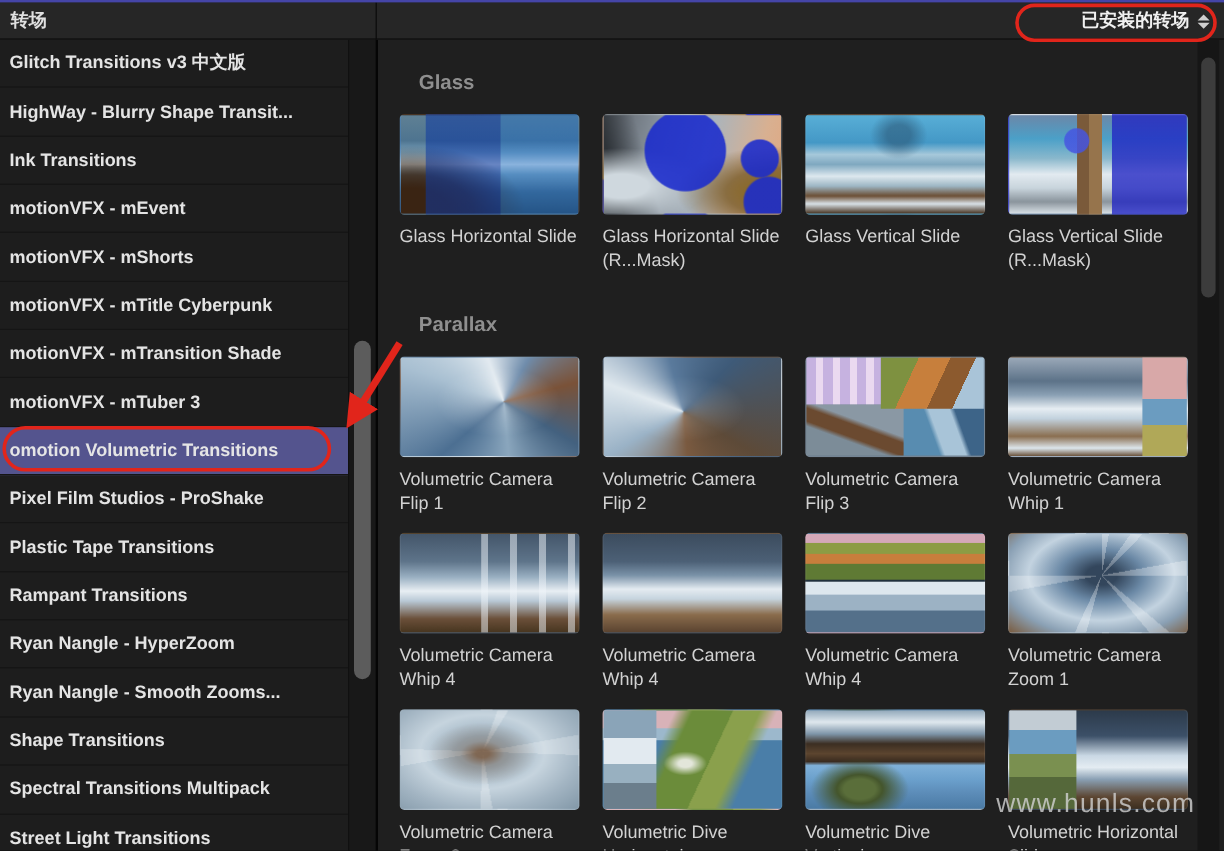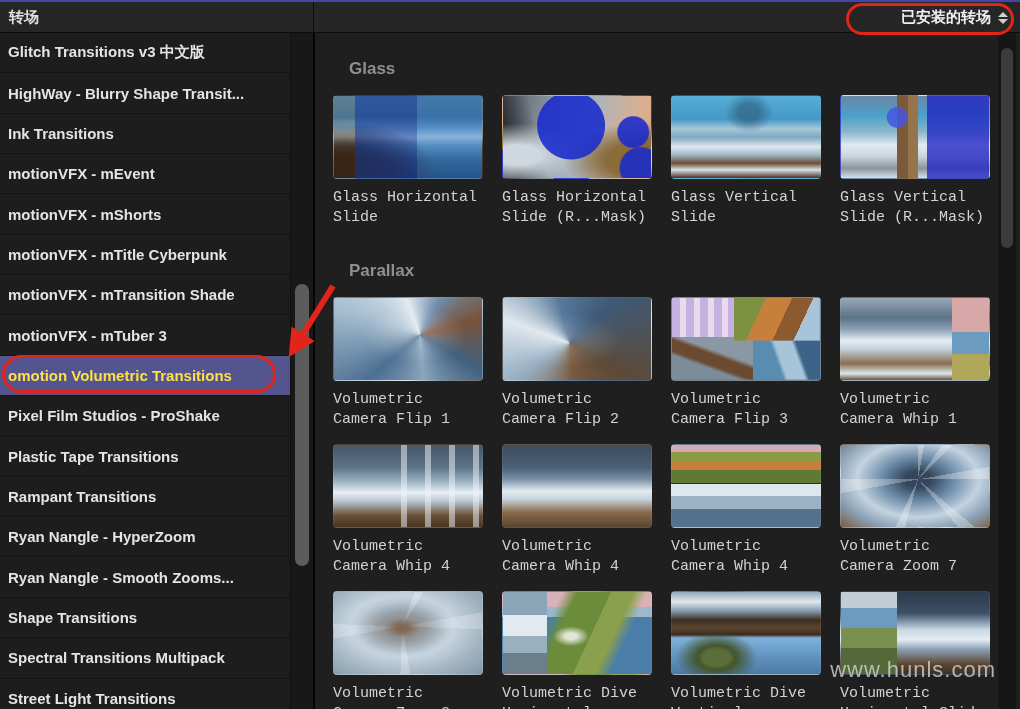--- a/index.html
+++ b/index.html
@@ -22,35 +22,35 @@
   .chev{width:0;height:0;border-left:5px solid transparent;border-right:5px solid transparent;}
   .chev.up{border-bottom:5px solid #cfcfcf;}
   .chev.down{border-top:5px solid #cfcfcf;}
 
   
   .sidebar{position:absolute;left:0;top:33px;width:290px;height:676px;background:#1d1d1d;overflow:hidden;}
   .sb-item{height:40.35px;display:flex;align-items:center;padding-left:8px;
            border-bottom:1px solid #151515;cursor:default;}
   .sb-label{font-size:15px;font-weight:600;color:#e4e4e4;white-space:nowrap;overflow:hidden;}
   .sb-item.selected{background:#54548e;}
-  .sb-item.selected .sb-label{color:#fde047;}
+  .sb-item.selected .sb-label{color:#e5e5e5;}
 
   
   .sb-gutter{position:absolute;left:290px;top:33px;width:23px;height:676px;background:#181818;
              border-left:1px solid #101010;}
   .sb-thumb{position:absolute;left:295px;top:284px;width:14px;height:282px;background:#5c5c5c;border-radius:7px;}
   .panel-divider{position:absolute;left:313px;top:33px;width:2px;height:676px;background:#050505;}
 
   
   .main{position:absolute;left:315px;top:33px;width:705px;height:676px;background:#1f1f1f;overflow:hidden;}
   .main-inner{padding-left:18px;}
   .section-title{font-size:17px;font-weight:700;color:#8f8f8f;margin:16px;}
   .section-title.first{padding-top:10px;height:30px;}
   .section-title.later{padding-top:17px;height:37px;}
-  .grid{display:grid;grid-template-columns:repeat(4,150px);column-gap:19px;row-gap:14px;margin-top:12px;font-family:Liberation Mono, monospace;}
+  .grid{display:grid;grid-template-columns:repeat(4,150px);column-gap:19px;row-gap:14px;margin-top:12px;}
   .cell{width:150px;}
   .thumb{width:150px;height:84px;border-radius:4px;border:1px solid rgba(255,255,255,0.07);
          background-color:#44586c;cursor:default;}
   .thumb-label{margin-top:9px;font-size:15px;line-height:20px;color:#d2d2d2;min-height:40px;}
   .sliver{width:150px;height:7px;border-radius:3px 3px 0 0;
           background:linear-gradient(90deg,#57708c,#7590ac);}
 
   
   .main-gutter{position:absolute;right:4px;top:33px;width:18px;height:676px;background:#161616;}
   .main-thumb{position:absolute;right:7px;top:48px;width:12px;height:200px;background:#3c3c3c;border-radius:6px;}
@@ -282,21 +282,21 @@
     <div class="thumb-label">Volumetric Camera Whip 4</div>
   </div>
 
   <div class="cell">
     <div class="thumb art-pw4"></div>
     <div class="thumb-label">Volumetric Camera Whip 4</div>
   </div>
 
   <div class="cell">
     <div class="thumb art-pz1"></div>
-    <div class="thumb-label">Volumetric Camera Zoom 7</div>
+    <div class="thumb-label">Volumetric Camera Zoom 1</div>
   </div>
 
   <div class="cell">
     <div class="thumb art-pz2"></div>
     <div class="thumb-label">Volumetric Camera Zoom 2</div>
   </div>
 
   <div class="cell">
     <div class="thumb art-dh"></div>
     <div class="thumb-label">Volumetric Dive Horizontal</div>

